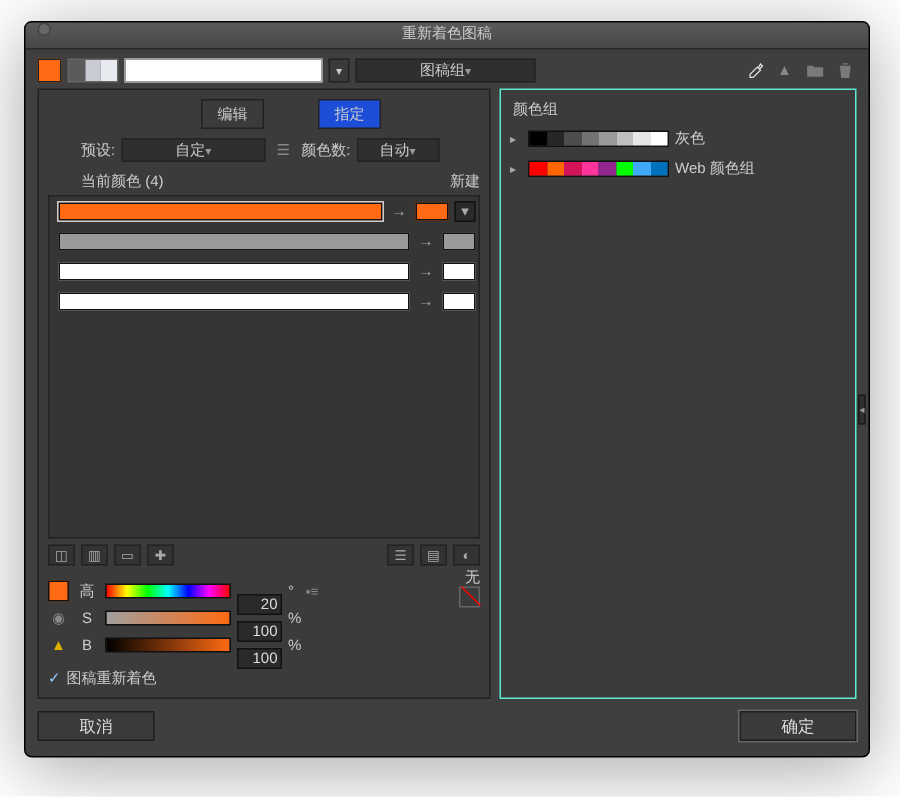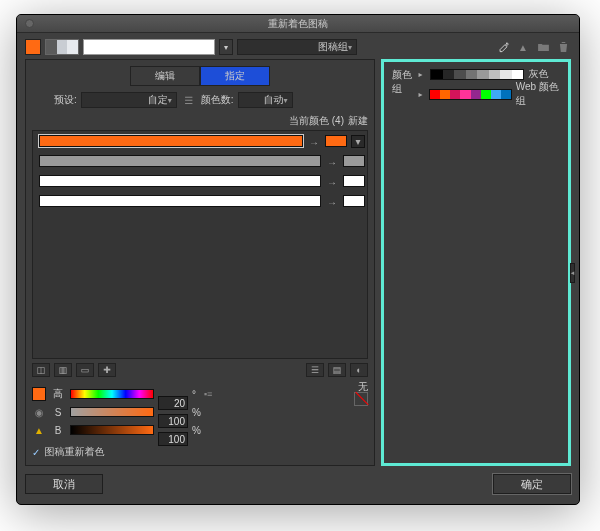--- a/index.html
+++ b/index.html
@@ -1,40 +1,40 @@
 <!DOCTYPE html>
 <html><head>
 <meta charset="utf-8">
 <style>
   * { box-sizing: border-box; margin: 0; padding: 0; font-family: -apple-system, "Helvetica Neue", Arial, sans-serif; }
   body { background: #fff; width: 600px; height: 531px; overflow: hidden; }
   .shadow { filter: drop-shadow(0 8px 24px rgba(0,0,0,.35)); margin: 14px 0 0 16px; }
   .window { width: 564px; height: 491px; background: #3f3f3f; border: 1px solid #000; border-radius: 5px; overflow: hidden; display: flex; flex-direction: column; }
-  .titlebar { height: 18px; background: linear-gradient(#5a5a5a,#474747); display: flex; align-items: center; justify-content: center; color: #ccc; font-size: 10px; position: relative; border-bottom: 1px solid #2a2a2a; }
+  .titlebar { height: 18px; background: linear-gradient(#5a5a5a,#474747); display: flex; align-items: flex-start; justify-content: center; color: #ccc; font-size: 10px; position: relative; border-bottom: 1px solid #2a2a2a; }
   .titlebar .dot { position: absolute; left: 8px; width: 9px; height: 9px; border-radius: 50%; background: #666; border: 1px solid #444; }
   .body { flex: 1; display: flex; flex-direction: column; padding: 6px 8px 10px 8px; }
   
   .topstrip { display: flex; align-items: center; gap: 4px; margin-bottom: 4px; }
   .sw-big { width: 16px; height: 16px; border: 1px solid #222; }
   .sw-half { width: 34px; height: 16px; border: 1px solid #666; display: flex; }
   .sw-half > div { flex:1; }
   .longbar { flex: 1; height: 16px; background: #fff; border: 1px solid #999; }
   .tri-btn { width: 14px; height: 16px; background: #3a3a3a; border: 1px solid #222; color:#ccc; font-size:8px; display:flex; align-items:center; justify-content:center; }
-  .dd { height: 16px; background: #2f2f2f; border: 1px solid #222; color:#ccc; font-size:10px; display:flex; align-items:center; padding:0 4px; justify-content:flex-end; }
+  .dd { height: 16px; background: #2f2f2f; border: 1px solid #222; color:#ccc; font-size:10px; display:flex; align-items:center; padding:0 4px; justify-content:center; }
   .dd .arr { font-size:8px; color:#999; }
   .iconbtn { width: 16px; height: 16px; display:flex; align-items:center; justify-content:center; color:#888; font-size:10px; }
   .iconbtn.on { color:#ddd; }
   
   .cols { flex:1; display:flex; gap:6px; min-height:0; }
   .left { flex:1; background:#3b3b3b; border:1px solid #222; display:flex; flex-direction:column; padding:6px; }
-  .right { width:190px; background:#3b3b3b; border:3px solid #5eead4; display:flex; flex-direction:row; padding:4px 6px; position:relative; }
+  .right { width:238px; background:#3b3b3b; border:1px solid #5eead4; display:flex; flex-direction:column; padding:4px 6px; position:relative; }
   .right .edge { position:absolute; right:-7px; top:50%; width:5px; height:20px; background:#2f2f2f; border:1px solid #1a1a1a; display:flex; align-items:center; justify-content:center; color:#999; font-size:7px; }
   
   .tabs { display:flex; justify-content:center; gap:0; margin-bottom:6px; }
-  .tab { font-size:10px; color:#ccc; padding:2px 24px; border:1px solid #222; background:#3b3b3b; }
+  .tab { font-size:10px; color:#ccc; padding:2px 10px; border:1px solid #222; background:#3b3b3b;margin-left:36px; }
   .tab.active { background:#1d4ed8; }
   
   .row { display:flex; align-items:center; gap:4px; font-size:10px; color:#ccc; margin-bottom:6px;margin-left:22px; }
   .panelbox { flex:1; border:1px solid #222; background:#353535; display:flex; flex-direction:column; min-height:0; }
   .plist { flex:1; overflow:hidden; padding:2px 2px 2px 6px; }
   .crow { display:flex; align-items:center; height:16px; margin-bottom:4px; gap:4px; }
   .crow .bar { flex:1; height:12px; border:1px solid #111; }
   .crow.sel .bar { outline:1px solid #ccc; }
   .crow .arrow { width:14px; color:#aaa; font-size:10px; text-align:center; }
   .crow .chip { width:22px; height:12px; border:1px solid #111; }
@@ -117,21 +117,21 @@
             <span>自定</span>
                 <span class="arr">▾</span>
           </div>
           <span class="iconbtn">☰</span>
           <span>颜色数:</span>
           <div class="dd" style="width:55px">
             <span>自动</span>
                 <span class="arr">▾</span>
           </div>
         </div>
-        <div class="row" style="justify-content:flex-end; margin-bottom:2px;">
+        <div class="row" style="justify-content:space-between; margin-bottom:2px;">
           <span>当前颜色 (4)</span>
           <span>新建</span>
         </div>
         <div class="panelbox">
           <div class="plist" id="plist">
                 <div class="crow sel">
                   <div class="bar" style="background:#ff6a13"></div>
                   <span class="arrow">→</span>
                   <div class="chip" style="background:#ff6a13"></div>
                   <span class="arrow" style="background:#2a2a2a;border:1px solid #111">▾</span>

